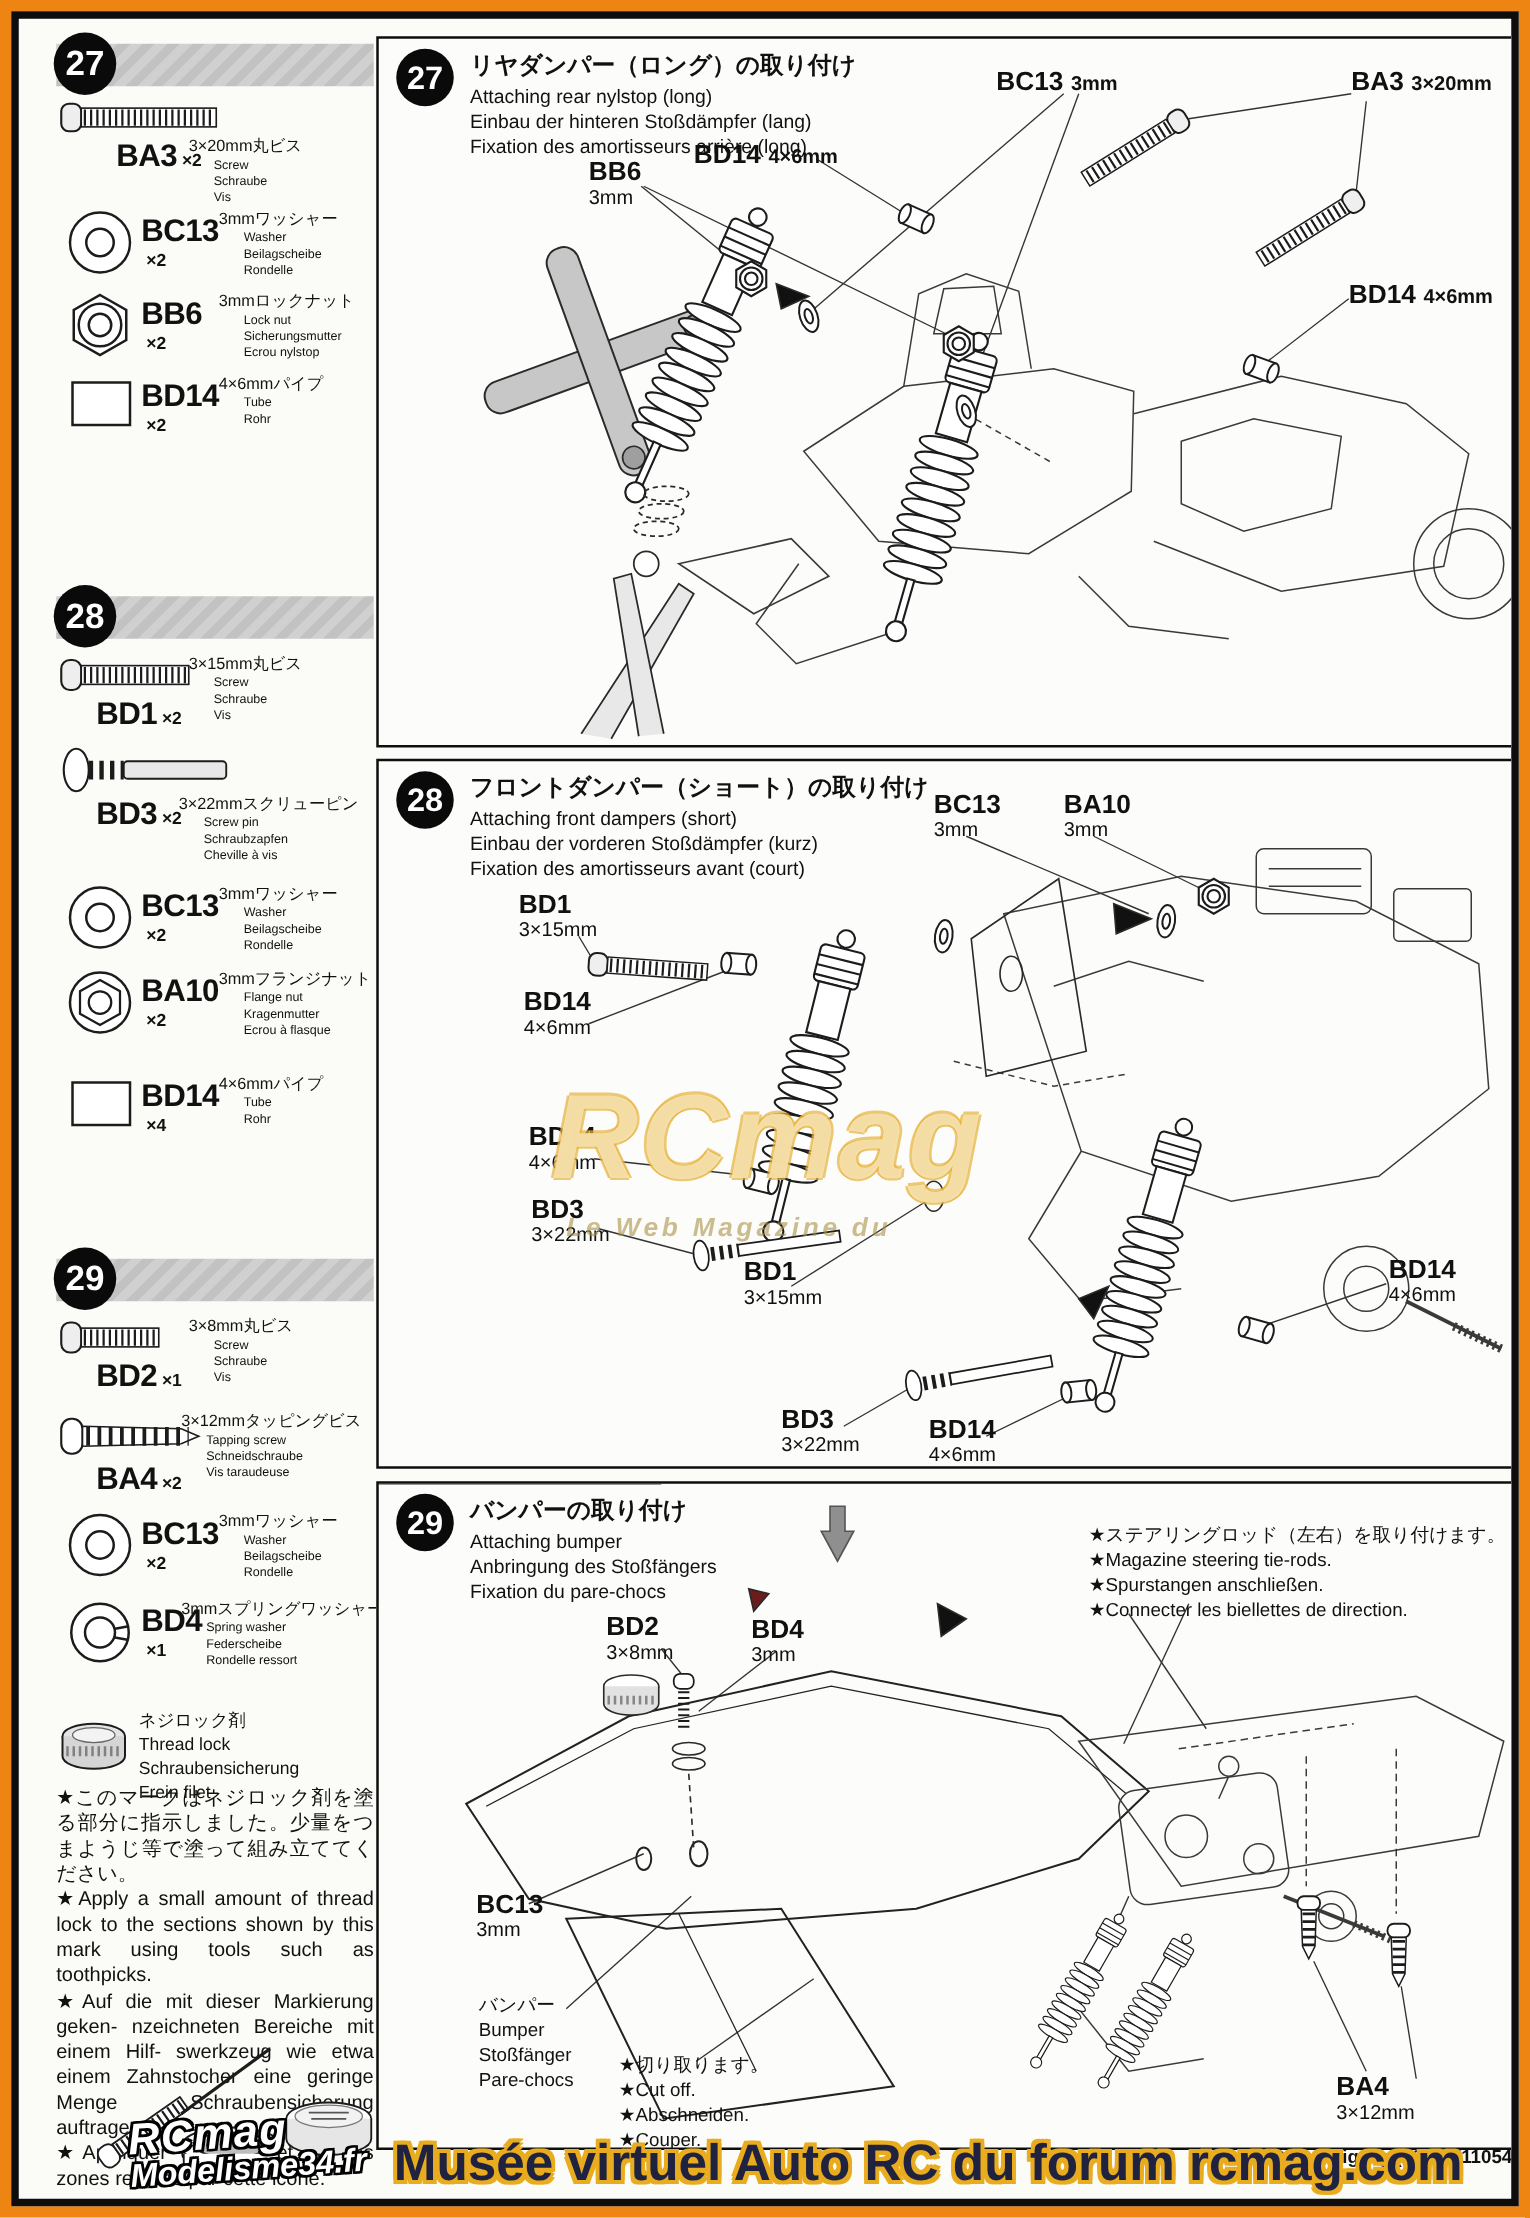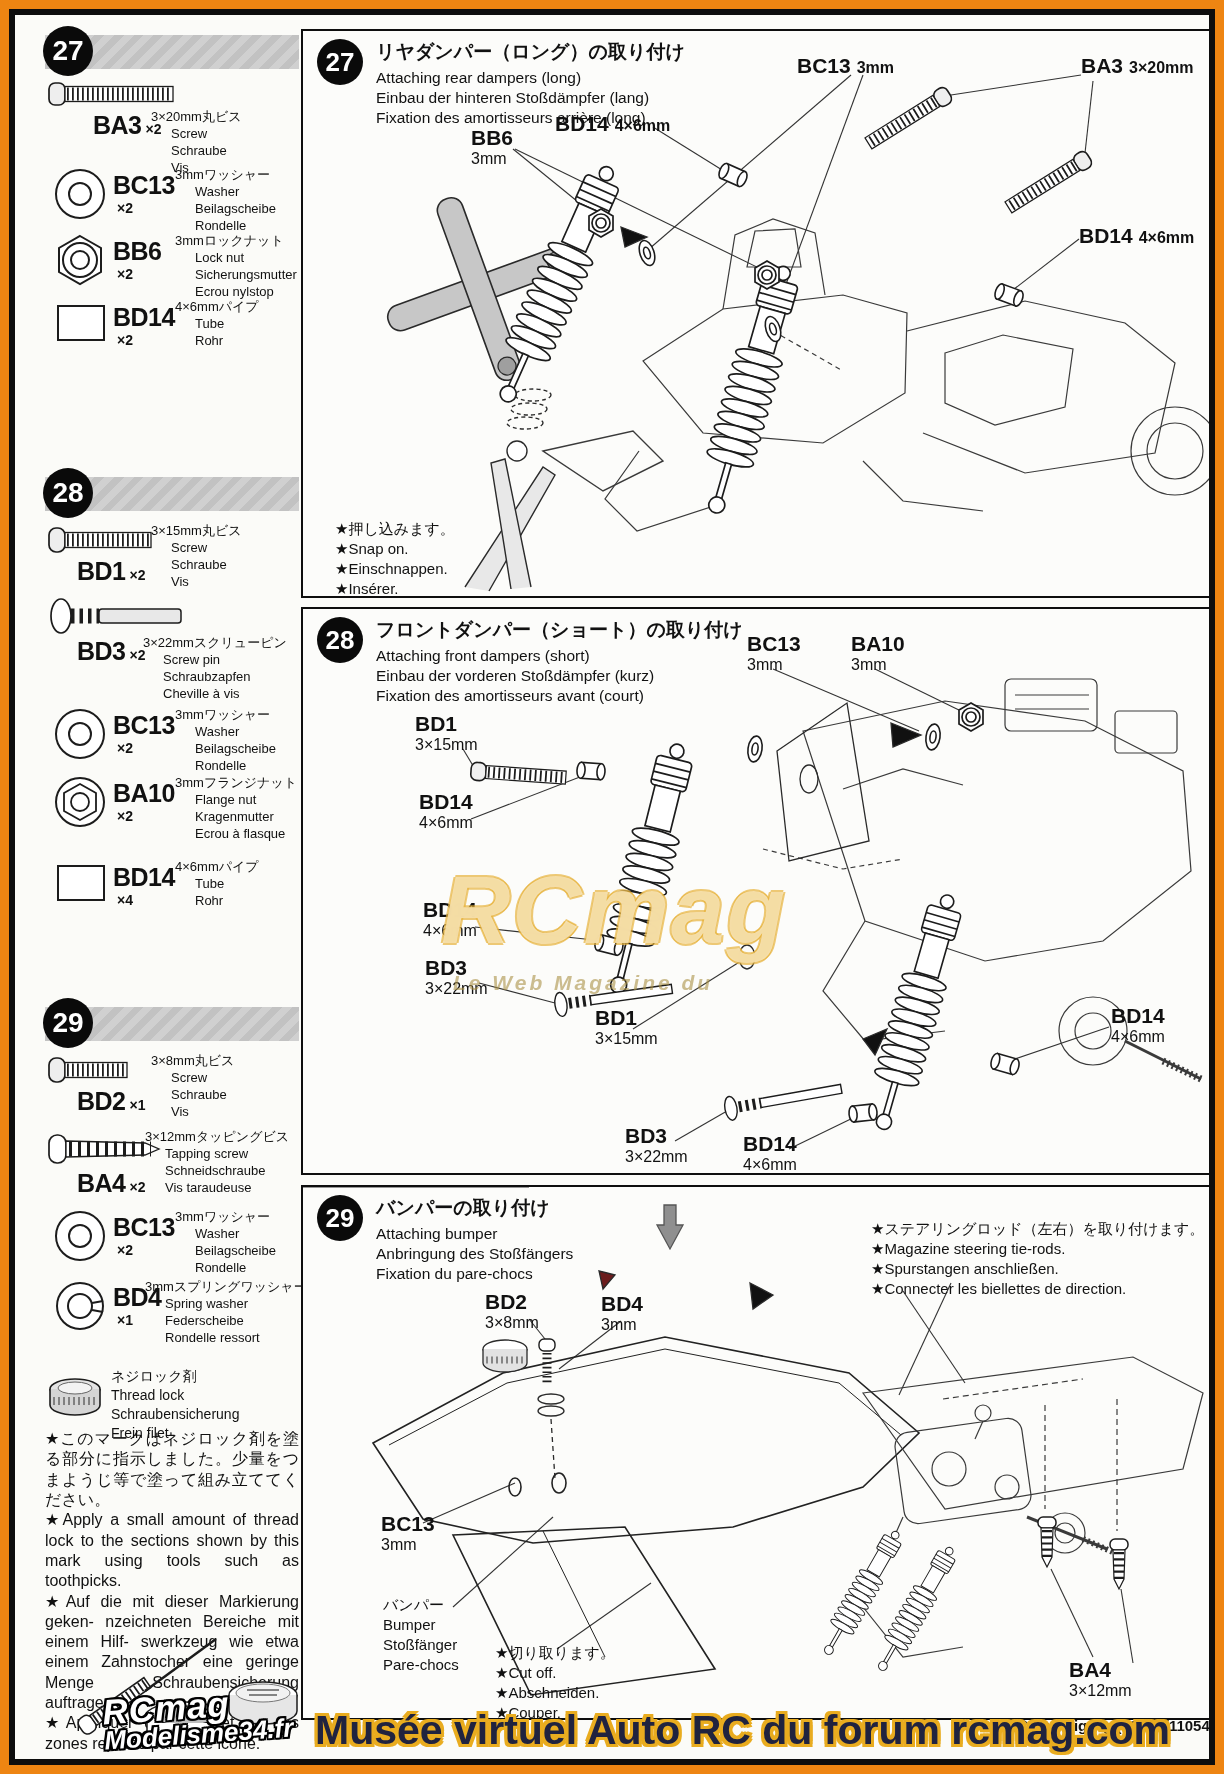--- a/index.html
+++ b/index.html
@@ -12,21 +12,21 @@
         background:repeating-linear-gradient(135deg,#d0d0d0 0 7px,#c2c2c2 7px 14px)}
   .sbadge{position:absolute;left:-2px;top:-9px;width:50px;height:50px;border-radius:50%;
           background:#0a0a0a;color:#fff;font-size:28px;font-weight:bold;
           display:flex;align-items:center;justify-content:center}
   .prow{position:absolute;left:30px;width:256px}
   .prow>div{position:absolute}
   .pcode{font-size:25px;font-weight:bold;letter-spacing:-.5px}
   .pqty{font-size:14px;font-weight:bold;margin-left:4px}
   .pdesc{font-size:13px;line-height:1.3}
   .pdesc .jp{white-space:nowrap}
-  .pdesc .lat{padding-left:20px;font-size:13px}
+  .pdesc .lat{padding-left:20px;font-size:10px}
   .tl-block{position:absolute;left:32px;top:1352px;width:252px}
   .tl-txt{position:absolute;left:64px;top:0;font-size:14px;line-height:1.35}
   .note-block{position:absolute;left:30px;top:1414px;width:254px;font-size:16px;line-height:1.27;text-align:justify}
   .sb-illus{position:absolute;left:46px;top:1618px}
 
   
   .panel{position:absolute;left:286px;width:922px;border:2.5px solid #0e0e0e;background:#fcfcfa}
   .phead{position:absolute;left:14px;top:8px;display:flex;z-index:3}
   .pbadge{width:46px;height:46px;border-radius:50%;background:#0a0a0a;color:#fff;font-size:26px;
           font-weight:bold;display:flex;align-items:center;justify-content:center;flex:0 0 46px}
@@ -375,21 +375,21 @@
         </g>
       </svg>
     </div>
   </div>
 
   <div class="panel" style="top:14px;height:569px">
     <div class="phead">
       <div class="pbadge">27</div>
       <div class="ptitle">
         <div class="jp">リヤダンパー（ロング）の取り付け</div>
-        <div class="lat">Attaching rear dampers (long)</div>
+        <div class="lat">Attaching rear nylstop (long)</div>
         <div class="lat">Einbau der hinteren Stoßdämpfer (lang)</div>
         <div class="lat">Fixation des amortisseurs arrière (long)</div>
       </div>
     </div>
 
     <svg class="psvg" width="917" height="564" fill="none" stroke="#2a2a2a" stroke-width="1.3">
 
       <g stroke="#333" stroke-width="1.1">
         <line x1="350" y1="96" x2="424" y2="142"></line>
         <line x1="210" y1="118" x2="296" y2="188"></line>
@@ -444,26 +444,20 @@
         <path d="M240 420 L330 400 L360 430 L300 460 Z" stroke="#3a3a3a"></path>
       </g>
     </svg>
 
     <div class="dlabel inline" style="left:252px;top:82px"><span>BD14</span><span class="sz">4×6mm</span></div>
     <div class="dlabel stack" style="left:168px;top:96px"><span>BB6</span><span class="sz">3mm</span></div>
     <div class="dlabel inline" style="left:494px;top:24px"><span>BC13</span><span class="sz">3mm</span></div>
     <div class="dlabel inline" style="left:778px;top:24px"><span>BA3</span><span class="sz">3×20mm</span></div>
     <div class="dlabel inline" style="left:776px;top:194px"><span>BD14</span><span class="sz">4×6mm</span></div>
 
-    <div class="pnote" style="left:32px;top:488px">
-      <div>★押し込みます。</div>
-      <div>★Snap on.</div>
-      <div>★Einschnappen.</div>
-      <div>★Insérer.</div>
-    </div>
   </div>
 
   <div class="panel" style="top:592px;height:568px">
     <div class="phead">
       <div class="pbadge">28</div>
       <div class="ptitle">
         <div class="jp">フロントダンパー（ショート）の取り付け</div>
         <div class="lat">Attaching front dampers (short)</div>
         <div class="lat">Einbau der vorderen Stoßdämpfer (kurz)</div>
         <div class="lat">Fixation des amortisseurs avant (court)</div>

